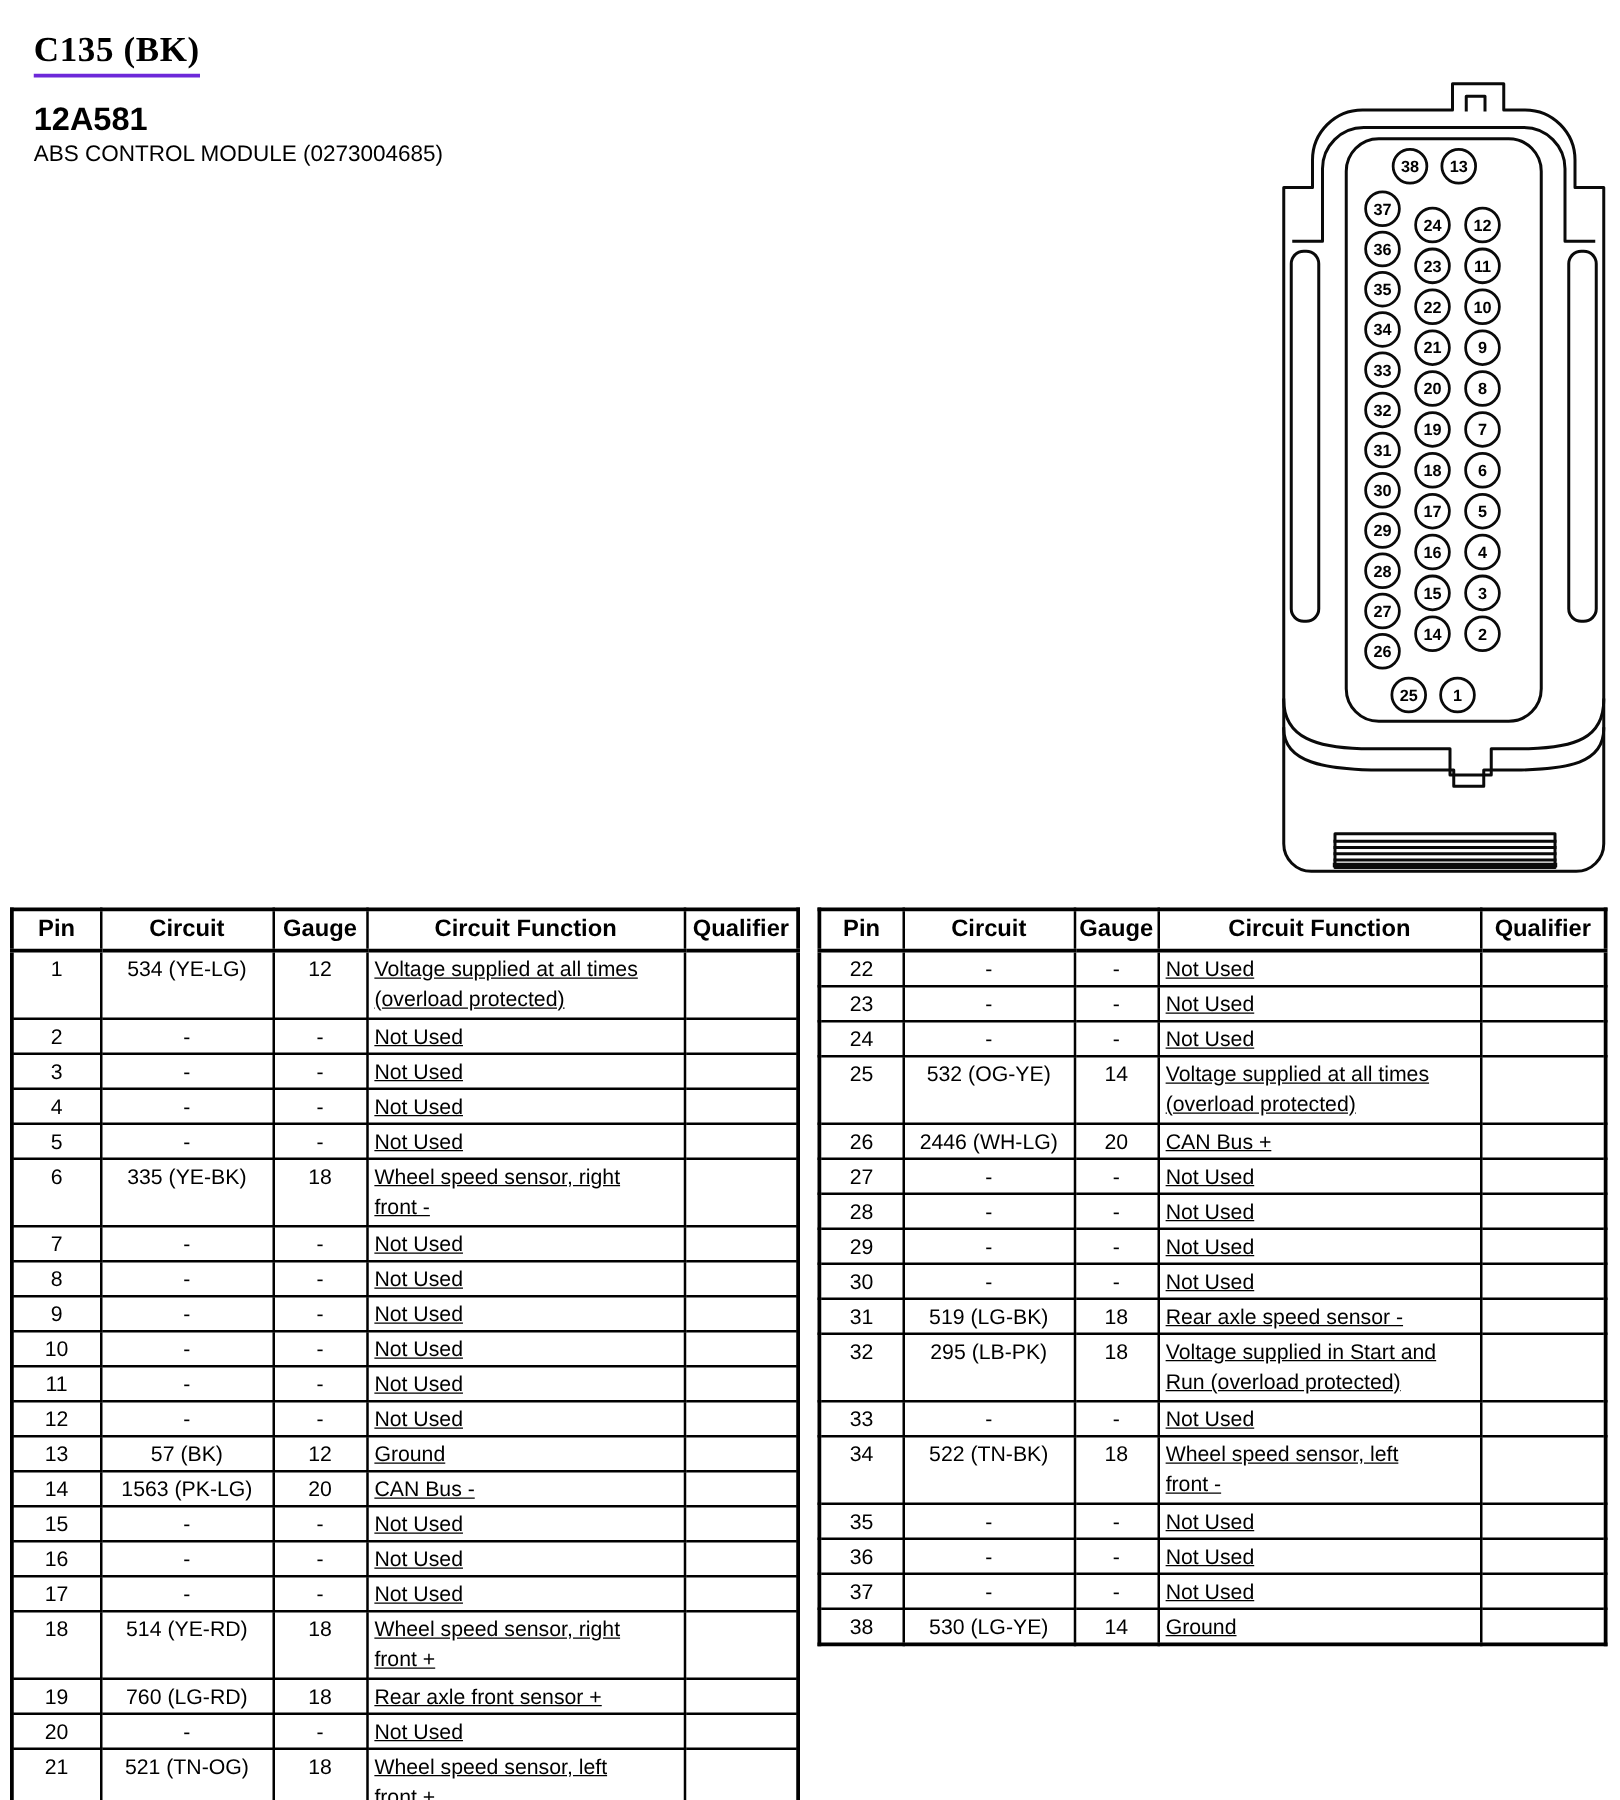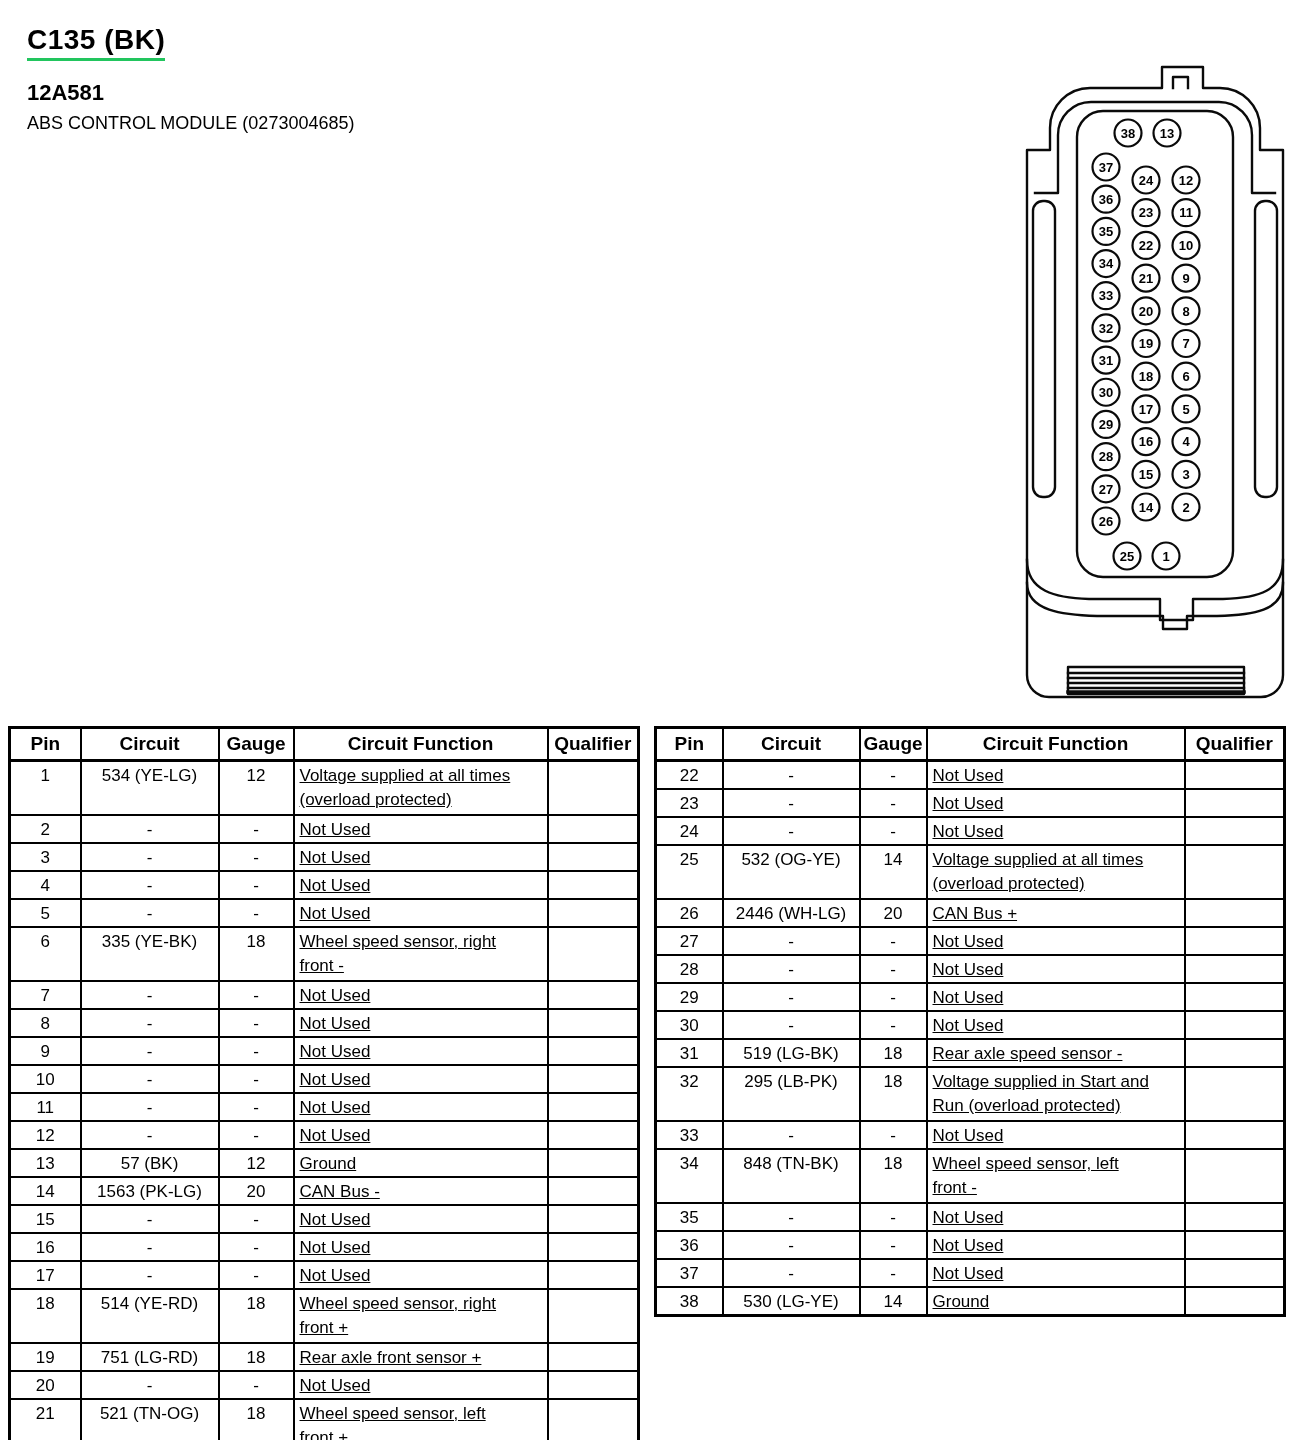--- a/index.html
+++ b/index.html
@@ -5,22 +5,22 @@
   html,body{margin:0;padding:0;}
   body{
     width:1296px;height:1440px;position:relative;background:#ffffff;
     font-family:"Liberation Sans", sans-serif;color:#000;
     -webkit-font-smoothing:antialiased;
   }
   .hdr-title{
     position:absolute;left:27px;top:24px;
     font-size:28px;font-weight:bold;letter-spacing:.5px;
   }
-  .hdr-title span{display:inline-block;border-bottom:3px solid #22c55e;padding-bottom:2px;}
-  .hdr-part{position:absolute;left:27px;top:80px;font-size:22px;font-weight:bold;}
+  .hdr-title span{display:inline-block;border-bottom:3px solid #6d28d9;padding-bottom:2px;font-family:Liberation Serif, serif;}
+  .hdr-part{position:absolute;left:27px;top:80px;font-size:26px;font-weight:bold;}
   .hdr-desc{position:absolute;left:27px;top:113px;font-size:18px;text-align:right;}
 
   .connector{position:absolute;left:1015px;top:55px;width:272px;height:655px;}
   svg text{font-family:"Liberation Sans", sans-serif;}
 
   table.pinout{
     position:absolute;border-collapse:collapse;table-layout:fixed;
     background:#fff;border:3px solid #000;
   }
   #table-left{left:8px;top:726px;width:629px;}
@@ -293,21 +293,21 @@
       <tr class="tall">
         <td class="pin">18</td>
         <td class="circuit">514 (YE-RD)</td>
         <td class="gauge">18</td>
         <td class="fn">Wheel speed sensor, right
 front +</td>
         <td class="q"></td>
       </tr>
       <tr>
         <td class="pin">19</td>
-        <td class="circuit">751 (LG-RD)</td>
+        <td class="circuit">760 (LG-RD)</td>
         <td class="gauge">18</td>
         <td class="fn">Rear axle front sensor +</td>
         <td class="q"></td>
       </tr>
       <tr>
         <td class="pin">20</td>
         <td class="circuit">-</td>
         <td class="gauge">-</td>
         <td class="fn">Not Used</td>
         <td class="q"></td>
@@ -422,21 +422,21 @@
       </tr>
       <tr>
         <td class="pin">33</td>
         <td class="circuit">-</td>
         <td class="gauge">-</td>
         <td class="fn">Not Used</td>
         <td class="q"></td>
       </tr>
       <tr class="tall">
         <td class="pin">34</td>
-        <td class="circuit">848 (TN-BK)</td>
+        <td class="circuit">522 (TN-BK)</td>
         <td class="gauge">18</td>
         <td class="fn">Wheel speed sensor, left
 front -</td>
         <td class="q"></td>
       </tr>
       <tr>
         <td class="pin">35</td>
         <td class="circuit">-</td>
         <td class="gauge">-</td>
         <td class="fn">Not Used</td>

